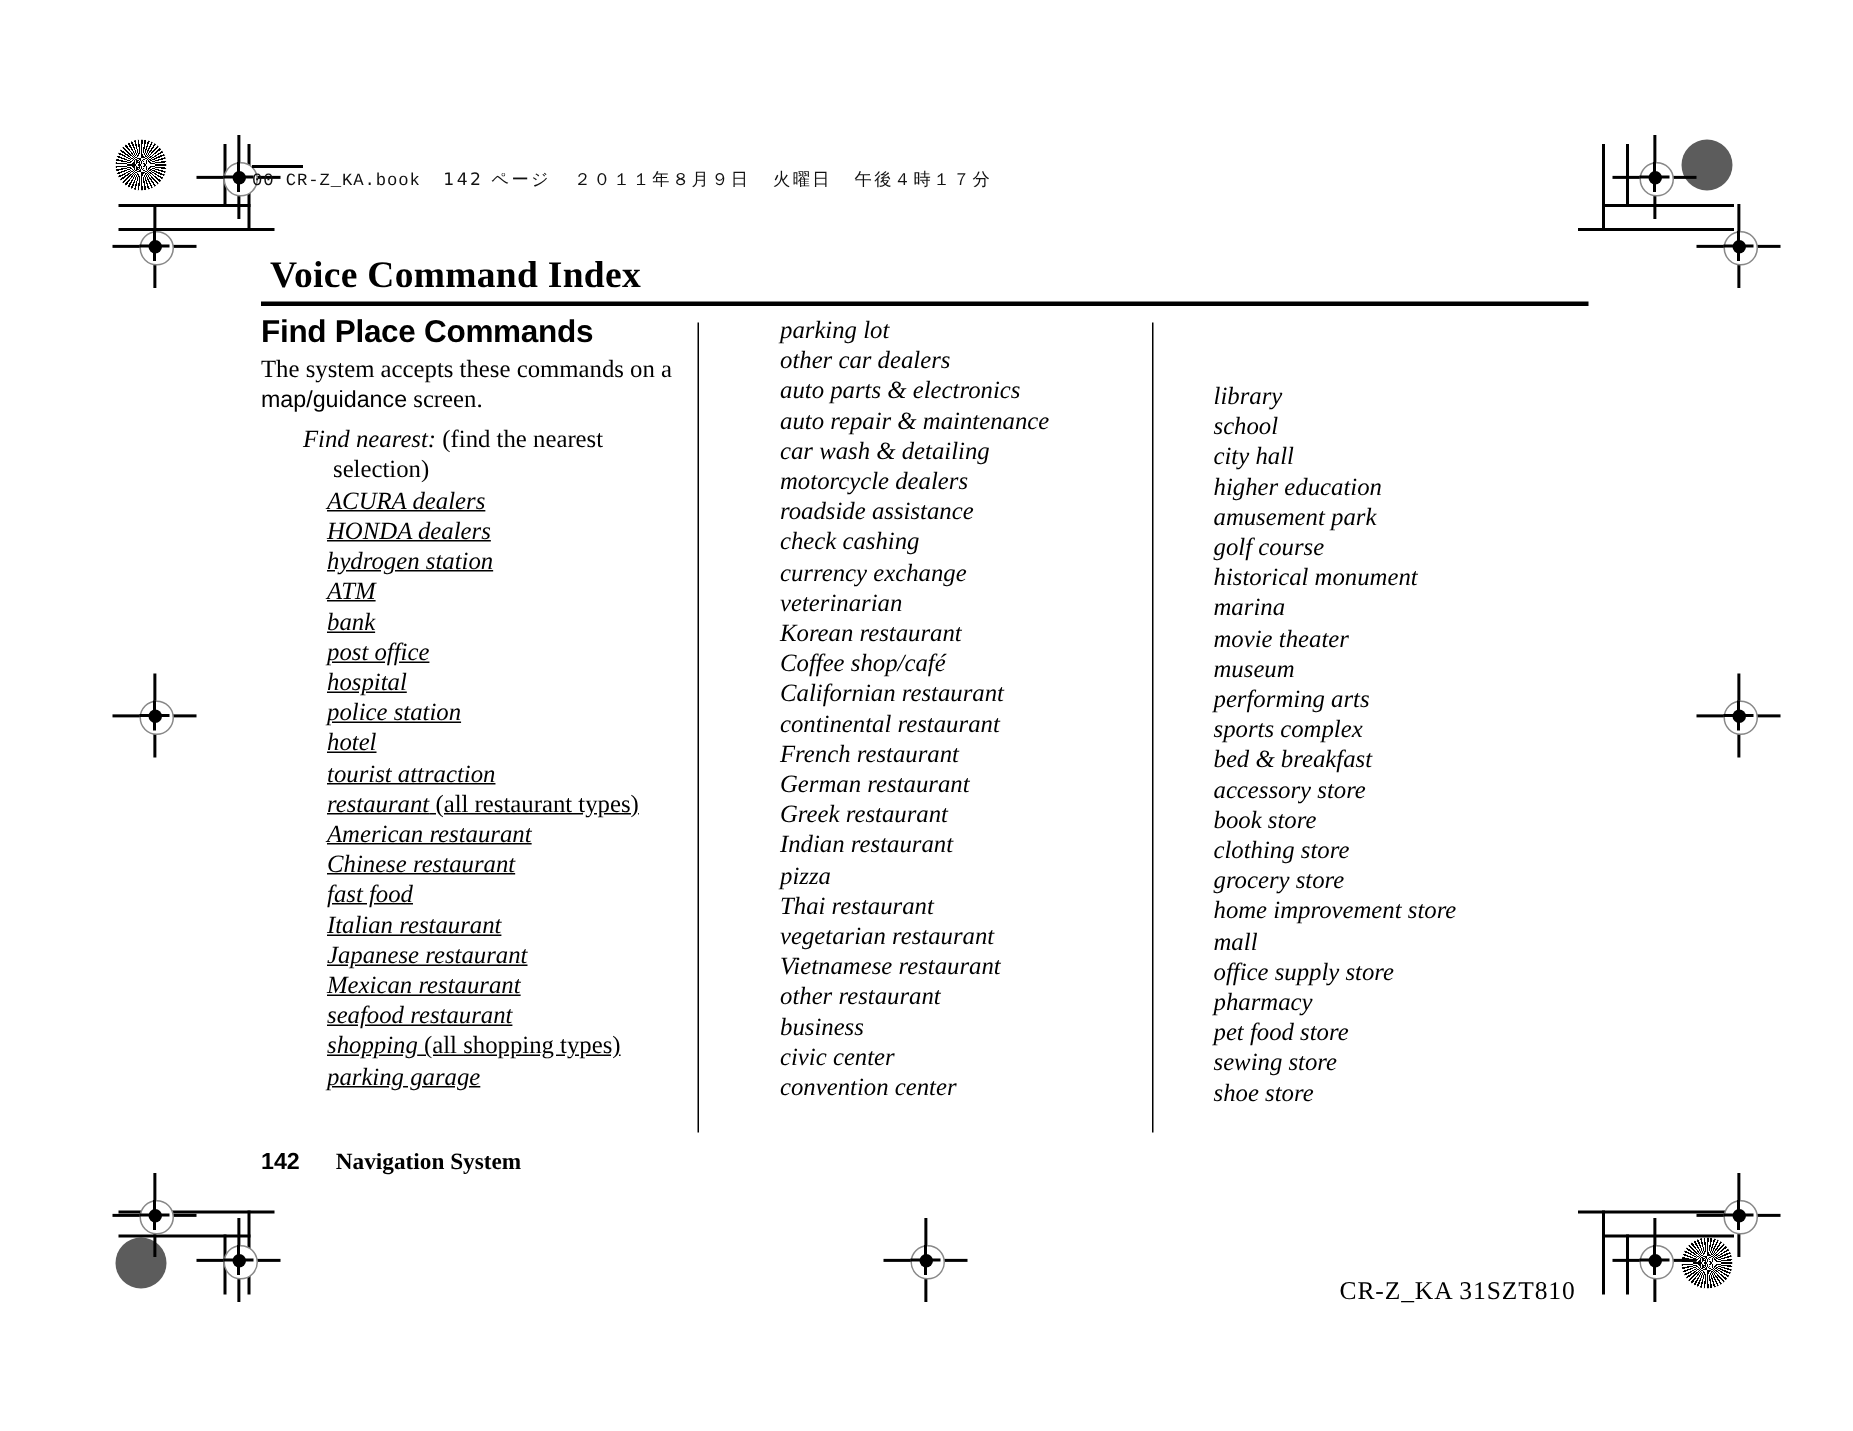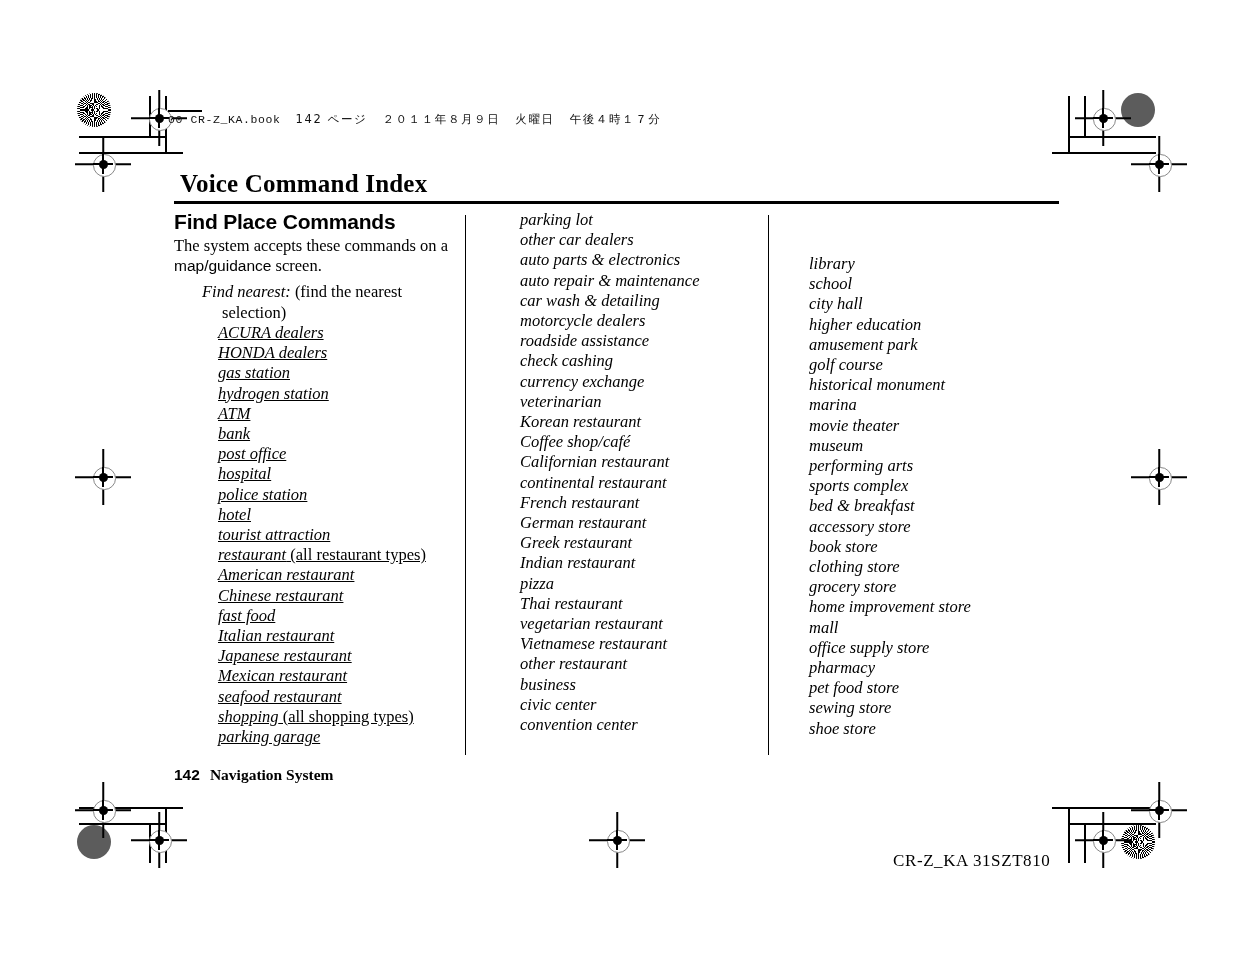--- a/index.html
+++ b/index.html
@@ -157,21 +157,21 @@
   }
   .footer-left .pg {
     font-family: "Liberation Sans", sans-serif;
     font-weight: bold;
     font-size: 15.5px;
   }
   .footer-left .sect {
     font-family: "Liberation Serif", serif;
     font-weight: bold;
     font-size: 15.5px;
-    margin-left: 10px;
+    margin-left: 24px;
   }
 
   .footer-right {
     position: absolute; left: 893px; top: 851px;
     font-family: "Liberation Serif", serif;
     font-size: 17px;
     letter-spacing: 0.6px;
     white-space: nowrap;
   }
 </style>
@@ -318,21 +318,20 @@
 
     <div class="col col-1">
       <div class="section-heading">Find Place Commands</div>
       <div class="intro"><span>The system accepts these commands on a </span><span class="ui">map/guidance</span><span> screen.</span></div>
 
       <div class="cmd-group">
         <div class="cmd-head"><span class="kw">Find nearest:</span> <span class="note">(find the nearest</span><span class="cont note">selection)</span></div>
         <div id="col1-list">
             <div class="cmd-item"><span>ACURA dealers</span></div>
             <div class="cmd-item"><span>HONDA dealers</span></div>
-            <div class="cmd-item"><span>gas station</span></div>
             <div class="cmd-item"><span>hydrogen station</span></div>
             <div class="cmd-item"><span>ATM</span></div>
             <div class="cmd-item"><span>bank</span></div>
             <div class="cmd-item"><span>post office</span></div>
             <div class="cmd-item"><span>hospital</span></div>
             <div class="cmd-item"><span>police station</span></div>
             <div class="cmd-item"><span>hotel</span></div>
             <div class="cmd-item"><span>tourist attraction</span></div>
             <div class="cmd-item"><span>restaurant</span><span class="note"> (all restaurant types)</span></div>
             <div class="cmd-item"><span>American restaurant</span></div>

